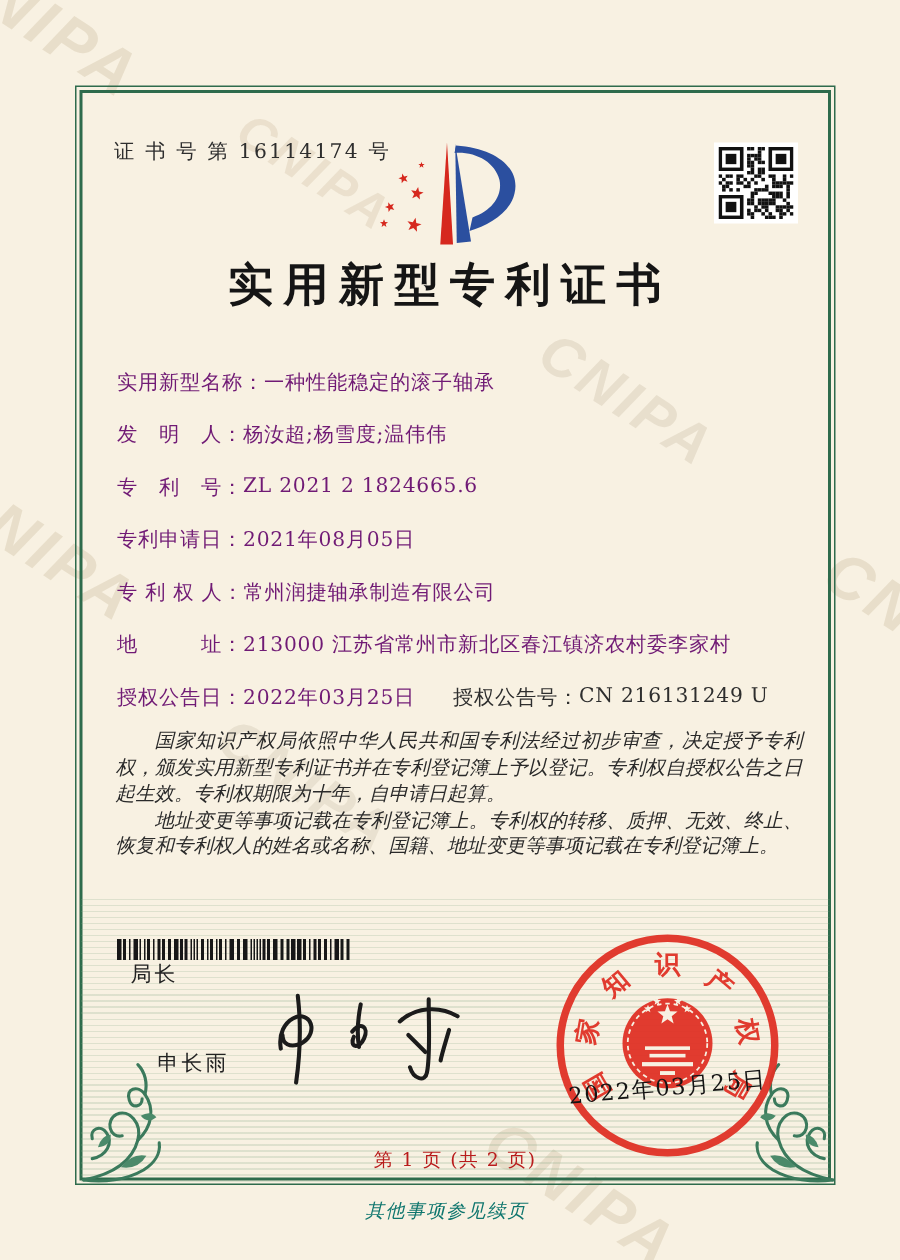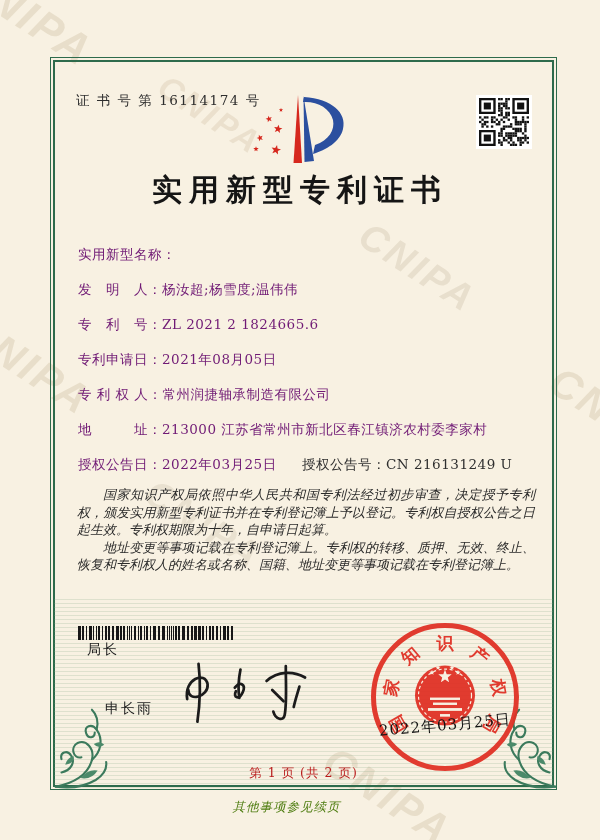--- a/index.html
+++ b/index.html
@@ -72,22 +72,22 @@
   .seal-char { position:absolute; left:50%; top:50%; color:#e03226; font-size:17px;
                font-weight:bold; }
   .seal-emblem { position:absolute; left:50%; top:50%; transform:translate(-50%,-52%); }
   .seal-date { position:absolute; left:366px; top:716px; width:158px; text-align:center;
                font-size:15px; color:#141414; letter-spacing:1px; transform:rotate(-5deg);
                z-index:5; }
 
   
   .page-info { position:absolute; left:50px; top:765px; width:507px; text-align:center;
                font-size:12.5px; color:#b91c1c; z-index:3; letter-spacing:1px; }
-  .continuation { position:absolute; left:33px; top:799px; width:507px; text-align:center;
-                  font-size:12.5px; color:#4d7c0f; font-style:italic; z-index:3; letter-spacing:1px; }
+  .continuation { position:absolute; left:44px; top:799px; width:507px; text-align:center;
+                  font-size:12.5px; color:#0f766e; font-style:italic; z-index:3; letter-spacing:1px; }
 </style>
 </head>
 <body>
 
 <div class="page">
 
   <div class="wm wm1">CNIPA</div>
   <div class="wm wm2">CNIPA</div>
   <div class="wm wm3">CNIPA</div>
   <div class="wm wm4">CNIPA</div>
@@ -284,20 +284,21 @@
         <rect x="0" y="14" width="7" height="7" fill="#111"></rect>
         <rect x="1" y="15" width="5" height="5" fill="#fff"></rect>
         <rect x="2" y="16" width="3" height="3" fill="#111"></rect>
       </svg>
   </div>
 
   <div class="title">实用新型专利证书</div>
 
   <div class="field-row r0">
     <span class="field-label">实用新型名称：</span>
+    <span class="field-value">一种性能稳定的滚子轴承</span>
   </div>
   <div class="field-row r1">
     <span class="field-label">发　明　人：</span>
     <span class="field-value">杨汝超;杨雪度;温伟伟</span>
   </div>
   <div class="field-row r2">
     <span class="field-label">专　利　号：</span>
     <span class="field-value">ZL 2021 2 1824665.6</span>
   </div>
   <div class="field-row r3">

